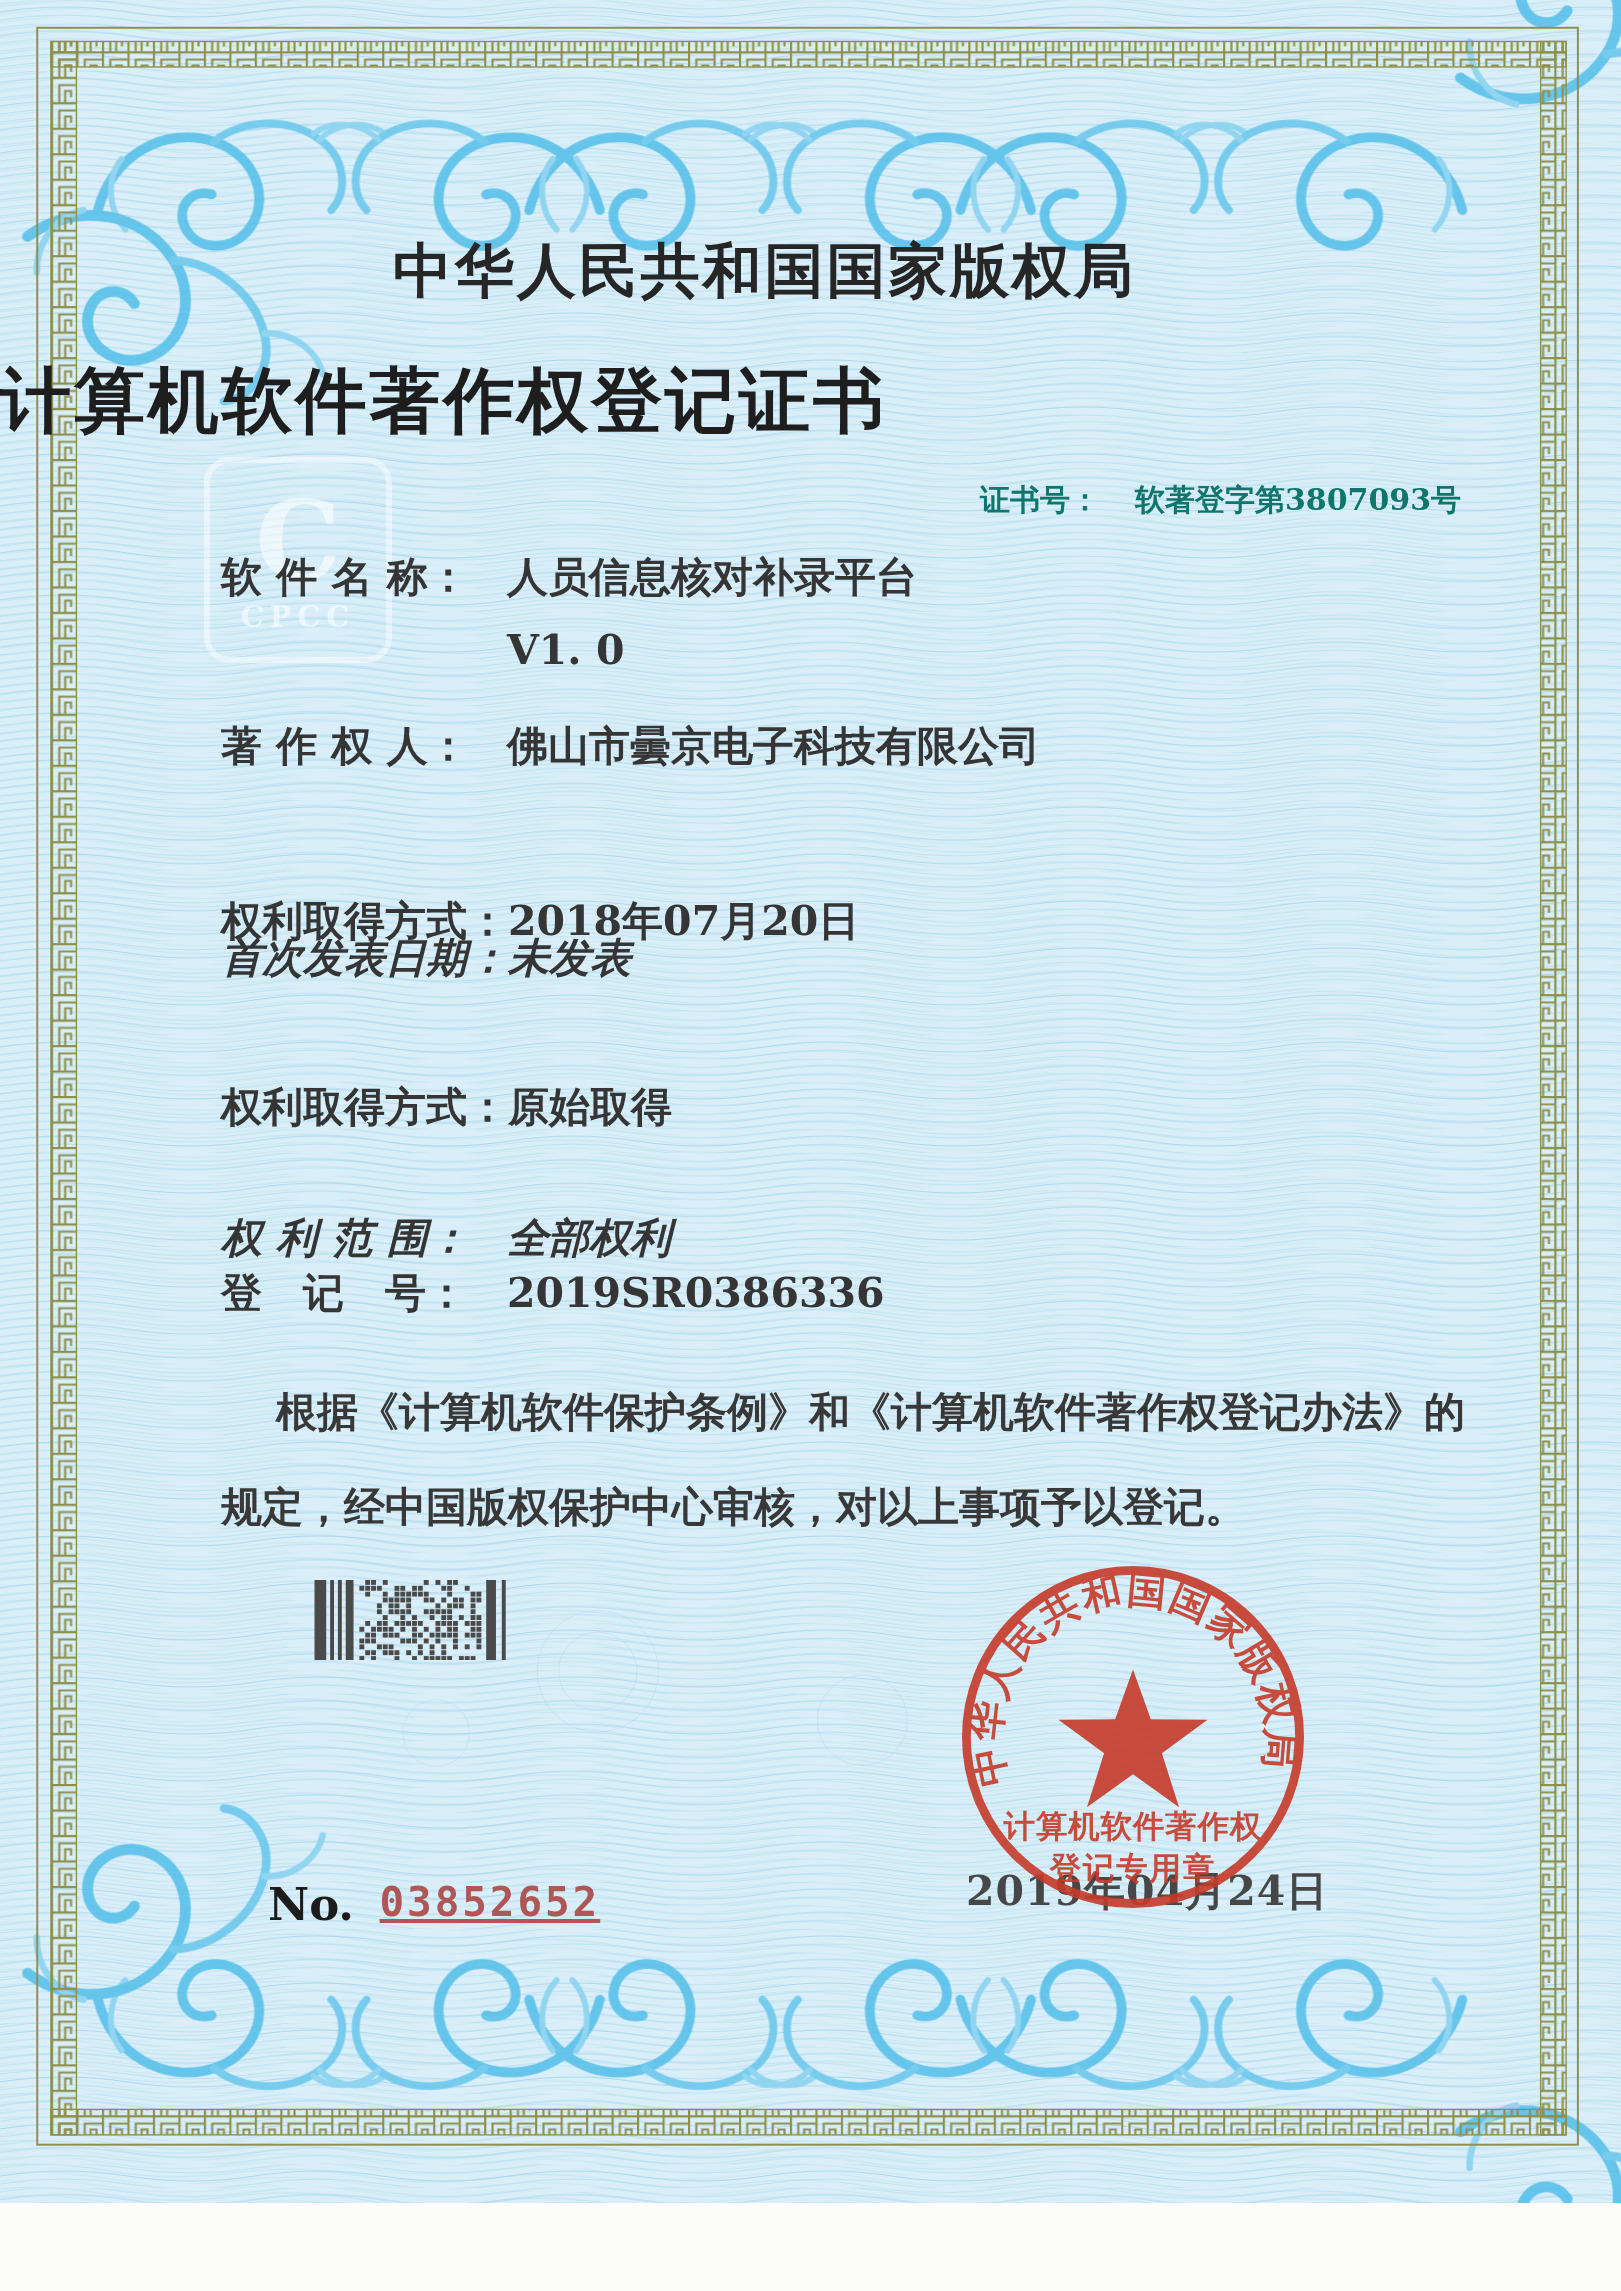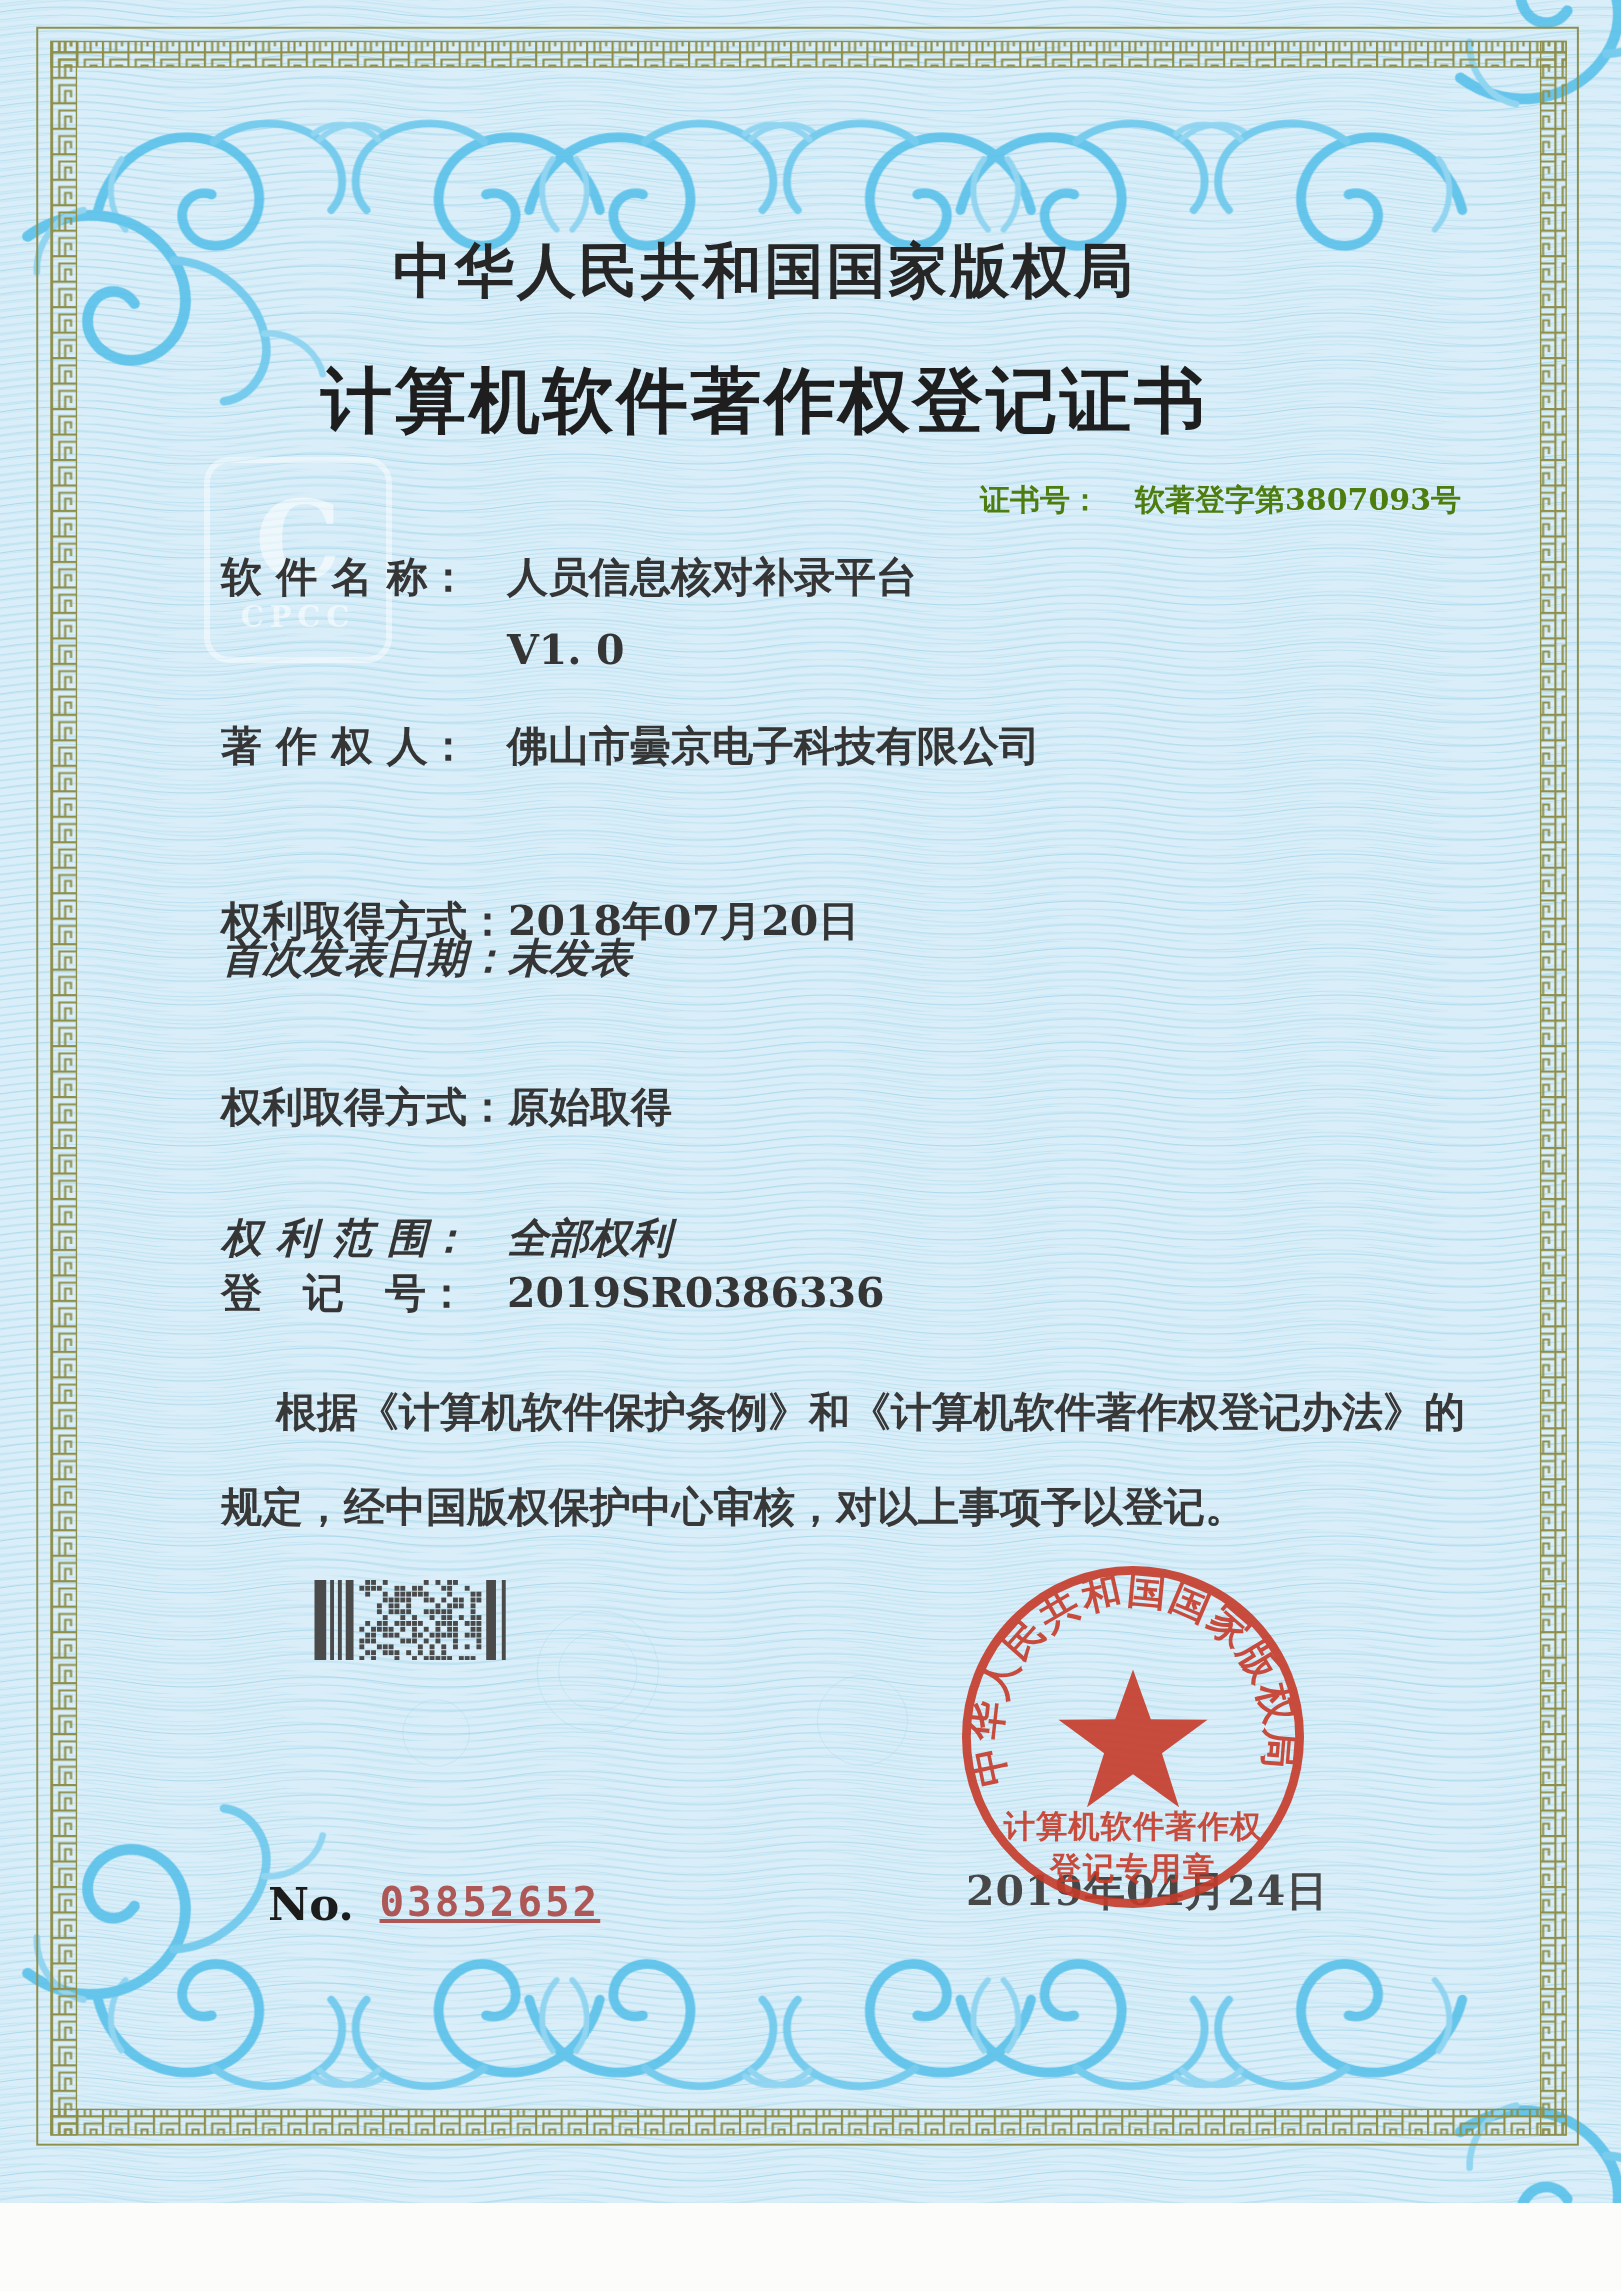--- a/index.html
+++ b/index.html
@@ -16,25 +16,25 @@
   .wm{position:absolute;left:204px;top:457px;width:176px;height:194px;z-index:1;
       border:6.9px solid rgba(255,255,255,0.75);border-radius:25.5px;opacity:.6;
       display:flex;flex-direction:column;align-items:center;justify-content:center;
       color:rgba(255,255,255,0.9);}
   .wm-c{font-size:108px;line-height:1;font-weight:700;}
   .wm-t{font-size:29px;letter-spacing:5.9px;font-weight:700;margin-top:5.9px;}
 
   
   .t-issuer{position:absolute;top:241px;left:0;width:1529px;text-align:center;z-index:2;
     font-size:59px;line-height:1;font-weight:700;color:#262626;letter-spacing:2.9px;}
-  .t-doc{position:absolute;top:365px;left:0;width:1529px;text-align:center;z-index:2;
+  .t-doc{position:absolute;top:365px;left:0;width:1529px;text-align:left;z-index:2;
     font-size:71px;line-height:1;font-weight:700;color:#1e1e1e;letter-spacing:2.9px;}
 
   .cert-no{position:absolute;top:482px;left:980px;z-index:2;font-size:30px;line-height:1.2;
-    font-weight:700;color:#4d7c0f;}
+    font-weight:700;color:#0f766e;}
   .cert-no .lbl{margin-right:35px;}
 
   .field{position:absolute;left:221px;z-index:2;font-size:41px;line-height:1.2;
     font-weight:600;color:#353535;white-space:nowrap;}
   .flabel{display:inline-block;min-width:286px;}
   .fversion{position:absolute;left:507px;z-index:2;font-size:41px;line-height:1.2;
     font-weight:600;color:#353535;}
 
   .stmt{position:absolute;left:221px;z-index:2;font-size:41px;line-height:1.25;
     font-weight:600;color:#383838;white-space:nowrap;}

